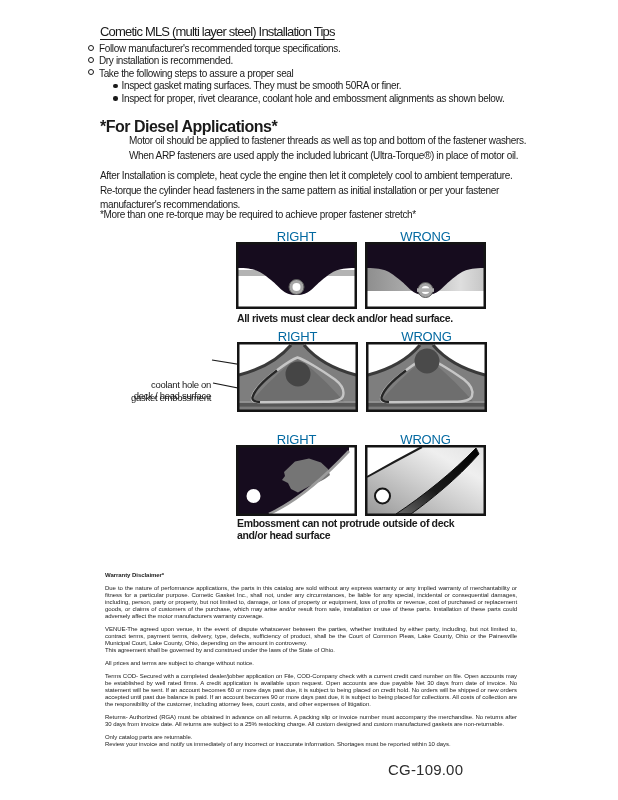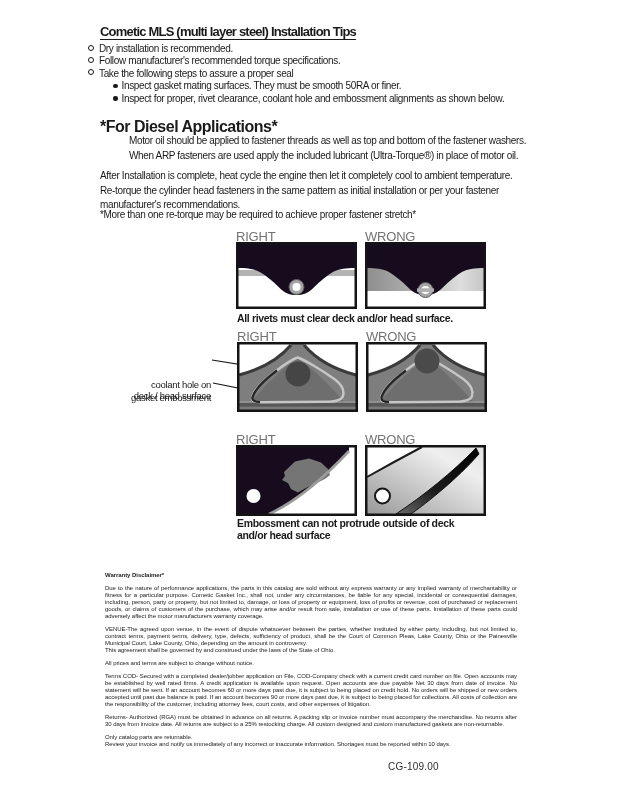--- a/index.html
+++ b/index.html
@@ -1,58 +1,58 @@
 <!DOCTYPE html>
 <html><head>
 <meta charset="utf-8">
 <style>
   html,body{margin:0;padding:0;background:#fff;}
   #page{position:relative;width:618px;height:800px;background:#ffffff;overflow:hidden;
         font-family:"Liberation Sans", sans-serif;color:#1a1a1a;}
 
   .abs{position:absolute;}
 
-  .title{font-size:13px;font-weight:bold;letter-spacing:-0.8px;
+  .title{font-size:13px;font-weight:normal;letter-spacing:-0.8px;
          text-decoration:underline;text-underline-offset:3px;text-decoration-thickness:1.4px;}
 
   .bullets{font-size:10px;letter-spacing:-0.35px;line-height:12.4px;width:446px;}
   .b-line{white-space:nowrap;}
   .b-line.sub{padding-left:25px;}
   .circ{display:inline-block;width:4px;height:4px;border:1px solid #1a1a1a;border-radius:50%;
         margin-right:5px;vertical-align:1.5px;}
   .dot{display:inline-block;width:4.5px;height:4.5px;background:#1a1a1a;border-radius:50%;
        margin-right:4px;vertical-align:1px;}
 
   .h2{font-size:16px;font-weight:bold;letter-spacing:-0.5px;}
   .body-text{font-size:10px;letter-spacing:-0.35px;line-height:14.6px;width:424px;}
 
-  .dlabel{font-size:13px;letter-spacing:-0.2px;color:#737373;width:121px;}
+  .dlabel{font-size:13px;letter-spacing:-0.2px;color:#0369a1;text-align:center;width:121px;}
   .caption{font-size:10.5px;letter-spacing:-0.35px;font-weight:bold;}
   .annot{font-size:9.5px;letter-spacing:-0.3px;line-height:10.8px;text-align:right;width:136px;margin-top:36px;}
 
   .legal{width:412px;font-size:6px;line-height:7px;letter-spacing:-0.05px;color:#222;}
   .legal .lh{font-weight:bold;margin:0 0 6px 0;}
   .legal p{margin:0 0 6px 0;}
   .legal p.just{text-align:justify;}
   .legal p.tight{margin-bottom:0;}
 
-  .code{font-size:10px;letter-spacing:0.2px;color:#2d2d2d;}
+  .code{font-size:15px;letter-spacing:0.2px;color:#2d2d2d;}
 
   svg{display:block;}
 </style>
 </head>
 <body>
 
 <div id="page">
 
   <div class="abs title" style="left:100px;top:24px;">Cometic MLS (multi layer steel) Installation Tips</div>
 
   <div class="abs bullets" style="left:88px;top:43px;">
+    <div class="b-line"><span class="circ"></span><span>Follow manufacturer's recommended torque specifications.</span></div>
     <div class="b-line"><span class="circ"></span><span>Dry installation is recommended.</span></div>
-    <div class="b-line"><span class="circ"></span><span>Follow manufacturer's recommended torque specifications.</span></div>
     <div class="b-line"><span class="circ"></span><span>Take the following steps to assure a proper seal</span></div>
     <div class="b-line sub"><span class="dot"></span><span>Inspect gasket mating surfaces.  They must be smooth 50RA or finer.</span></div>
     <div class="b-line sub"><span class="dot"></span><span>Inspect for proper, rivet clearance, coolant hole and embossment alignments as shown below.</span></div>
   </div>
 
   <div class="abs h2" style="left:100px;top:118px;">*For Diesel Applications*</div>
   <div class="abs body-text" style="left:100px;top:134px;margin-left:29px;">Motor oil should be applied to fastener threads as well as top and bottom of the fastener washers. When ARP fasteners are used apply the included lubricant (Ultra-Torque®) in place of motor oil.</div>
   <div class="abs body-text" style="left:100px;top:169px;">After Installation is complete, heat cycle the engine then let it completely cool to ambient temperature. Re-torque the cylinder head fasteners in the same pattern as initial installation or per your fastener manufacturer's recommendations.</div>
   <div class="abs body-text" style="left:100px;top:208px;">*More than one re-torque may be required to achieve proper fastener stretch*</div>
 

